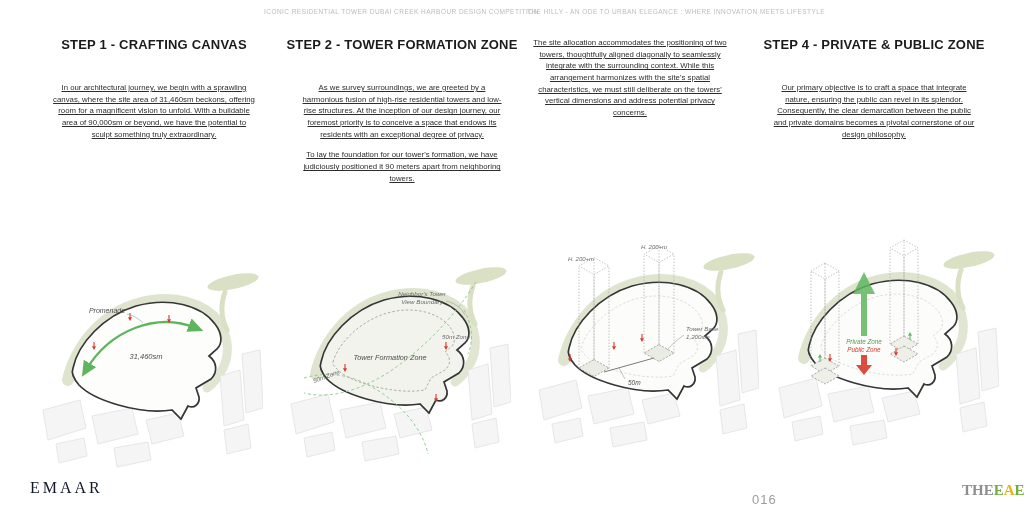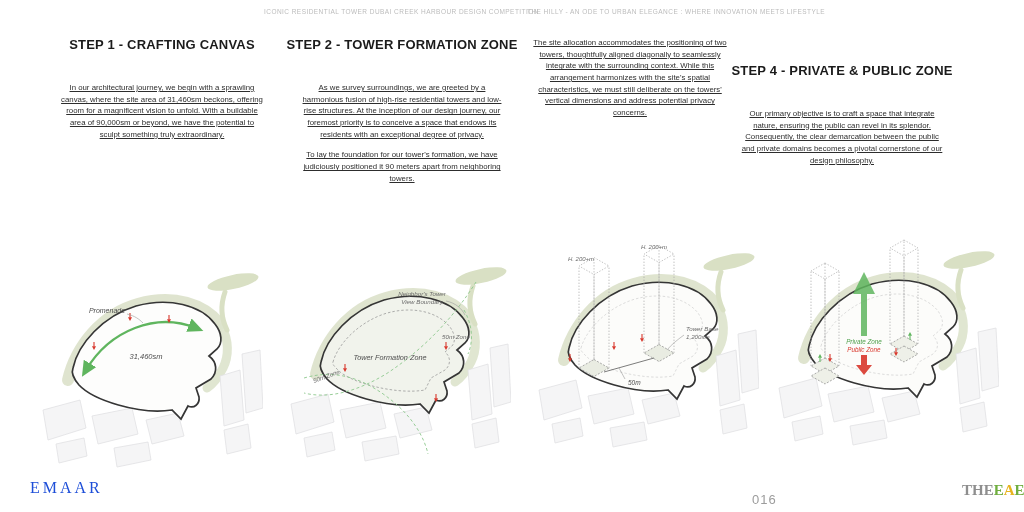--- a/index.html
+++ b/index.html
@@ -6,53 +6,53 @@
   .page{position:relative;width:1024px;height:512px;background:#ffffff;overflow:hidden;
         font-family:"Liberation Sans",sans-serif;}
   .hdr{position:absolute;top:8px;font-size:6.5px;letter-spacing:.45px;color:#bcbcbc;white-space:nowrap;}
   .hdr-left{left:264px;}
   .hdr-right{left:527px;}
   .col{position:absolute;top:37px;text-align:center;}
   .col h2{margin:0;font-size:13px;font-weight:bold;color:#1b1b1b;line-height:1.3;height:45px;letter-spacing:.2px;}
   .col p{margin:0 auto 9px;font-size:7.8px;line-height:1.5;color:#2d2d2d;width:205px;text-decoration:underline;}
   .diag{position:absolute;}
   .emaar{position:absolute;left:30px;top:479px;font-family:"Liberation Serif",serif;
-         font-size:16px;letter-spacing:3px;color:#1d4ed8;}
+         font-size:16px;letter-spacing:3px;color:#0f172a;}
   .page-num{position:absolute;left:752px;top:492px;font-size:13px;color:#9c9c9c;letter-spacing:1px;}
   .theeae{position:absolute;left:962px;top:482px;font-family:"Liberation Serif",serif;
           font-size:15px;font-weight:bold;white-space:nowrap;}
   .theeae .gry{color:#8e8e8e;} .theeae .grn{color:#6fae3f;} .theeae .gld{color:#e7b41f;}
   svg text{font-family:"Liberation Sans",sans-serif;}
   .lbl{font-style:italic;fill:#4d4d4d;}
   .lbl-sm{font-style:italic;fill:#6b6b6b;}
 </style>
 </head>
 <body>
 
 <div class="page">
 
   <div class="hdr hdr-left">ICONIC RESIDENTIAL TOWER  DUBAI CREEK HARBOUR DESIGN COMPETITION</div>
   <div class="hdr hdr-right">THE HILLY -  AN ODE TO URBAN ELEGANCE : WHERE INNOVATION MEETS LIFESTYLE</div>
 
-  <section class="col" style="left:42px;width:240px;">
+  <section class="col" style="left:34px;width:240px;">
     <h2>STEP 1 - CRAFTING CANVAS</h2>
     <p>In our architectural journey, we begin with a sprawling canvas, where the site area of 31,460sm beckons, offering room for a magnificent vision to unfold. With a buildable area of 90,000sm or beyond, we have the potential to sculpt something truly extraordinary.</p>
   </section>
 
   <section class="col" style="left:272px;width:240px;margin-left:10px;">
     <h2>STEP 2 - TOWER FORMATION ZONE</h2>
     <p>As we survey surroundings, we are greeted by a harmonious fusion of high-rise residential towers and low-rise structures. At the inception of our design journey, our foremost priority is to conceive a space that endows its residents with an exceptional degree of privacy.</p>
     <p>To lay the foundation for our tower's formation, we have judiciously positioned it 90 meters apart from neighboring towers.</p>
   </section>
 
   <section class="col" style="left:510px;width:240px;">
     <p>The site allocation accommodates the positioning of two towers, thoughtfully aligned diagonally to seamlessly integrate with the surrounding context. While this arrangement harmonizes with the site's spatial characteristics, we must still deliberate on the towers' vertical dimensions and address potential privacy concerns.</p>
   </section>
 
-  <section class="col" style="left:722px;width:240px;margin-top:26px;">
+  <section class="col" style="left:754px;width:240px;">
     <h2>STEP 4 - PRIVATE &amp; PUBLIC ZONE</h2>
     <p>Our primary objective is to craft a space that integrate nature, ensuring the public can revel in its splendor. Consequently, the clear demarcation between the public and private domains becomes a pivotal cornerstone of our design philosophy.</p>
   </section>
 
   <svg class="diag" style="left:28px;top:258px;" width="235" height="215" viewBox="0 0 235 215">
     <defs>
       <marker id="ah-g" markerWidth="7" markerHeight="7" refX="3.2" refY="3" orient="auto-start-reverse">
         <path d="M0,0 L6.5,3 L0,6 Z" fill="#5fb55e"></path>
       </marker>
       <g id="rmk">

